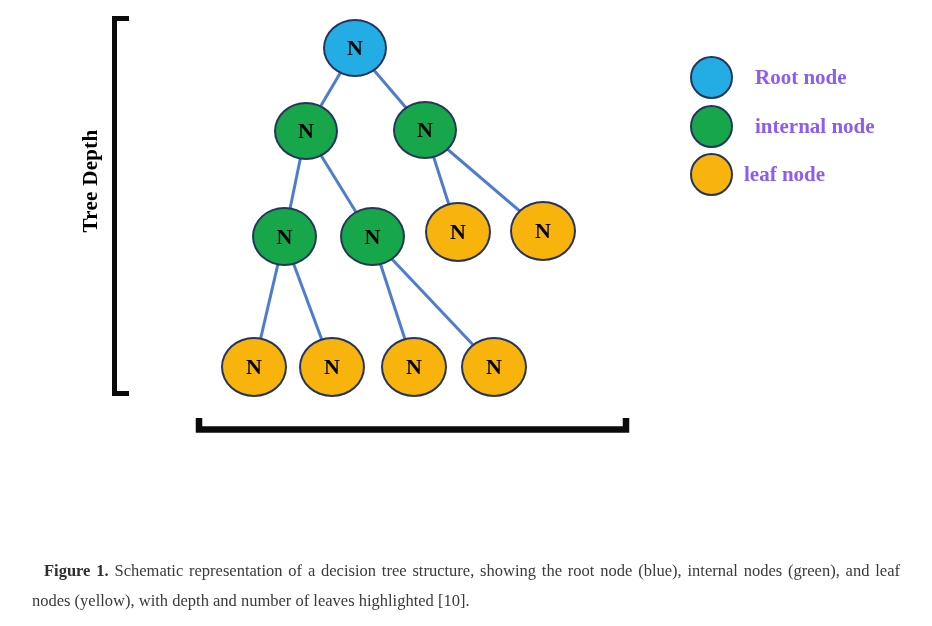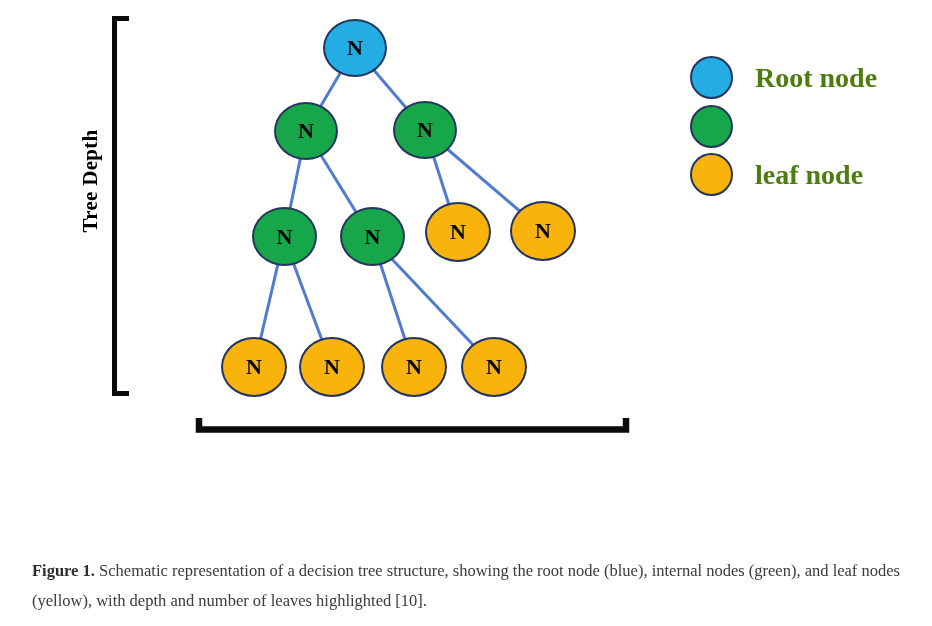--- a/index.html
+++ b/index.html
@@ -47,31 +47,31 @@
   }
   .legend-swatch{
     width:43px;height:43px;border-radius:50%;
     box-sizing:border-box;border:2px solid #24365E;
     flex:0 0 auto;
   }
   .legend-swatch.root{background:#24ADE5;}
   .legend-swatch.internal{background:#17A649;}
   .legend-swatch.leaf{background:#F8B30D;}
   .legend-label{
-    font-weight:bold;font-size:28px;color:#4d7c0f;white-space:nowrap;
+    font-weight:bold;font-size:21px;color:#8b5cf6;white-space:nowrap;
     font-family:"Liberation Serif", serif;
   }
   .caption{
     position:absolute;left:32px;top:556px;width:868px;
     margin:0;
     font-size:16.5px;line-height:30px;color:#3a3a3a;
     text-align:justify;text-align-last:left;
     font-family:"Liberation Serif", serif;
   }
-  .caption b{color:#2e2e2e;}
+  .caption b{color:#2e2e2e;margin-left:12px;}
 </style>
 </head>
 <body>
 
 <div class="page">
 
   <div class="diagram">
 
     <svg class="wires" width="932" height="540" viewBox="0 0 932 540">
 
@@ -129,22 +129,23 @@
 
     <div class="axis-label depth-label">Tree Depth</div>
 
     <div class="legend">
       <div class="legend-row" style="top:56px;">
         <span class="legend-swatch root"></span>
         <span class="legend-label">Root node</span>
       </div>
       <div class="legend-row" style="top:105px;">
         <span class="legend-swatch internal"></span>
+        <span class="legend-label">internal node</span>
       </div>
-      <div class="legend-row" style="top:153px;">
+      <div class="legend-row" style="top:153px;gap:11px;">
         <span class="legend-swatch leaf"></span>
         <span class="legend-label">leaf node</span>
       </div>
     </div>
 
   </div>
 
   <p class="caption"><b>Figure 1.</b><span> Schematic representation of a decision tree structure, showing the root node (blue), internal nodes (green), and leaf nodes (yellow), with depth and number of leaves highlighted [10].</span></p>
 
 </div>

